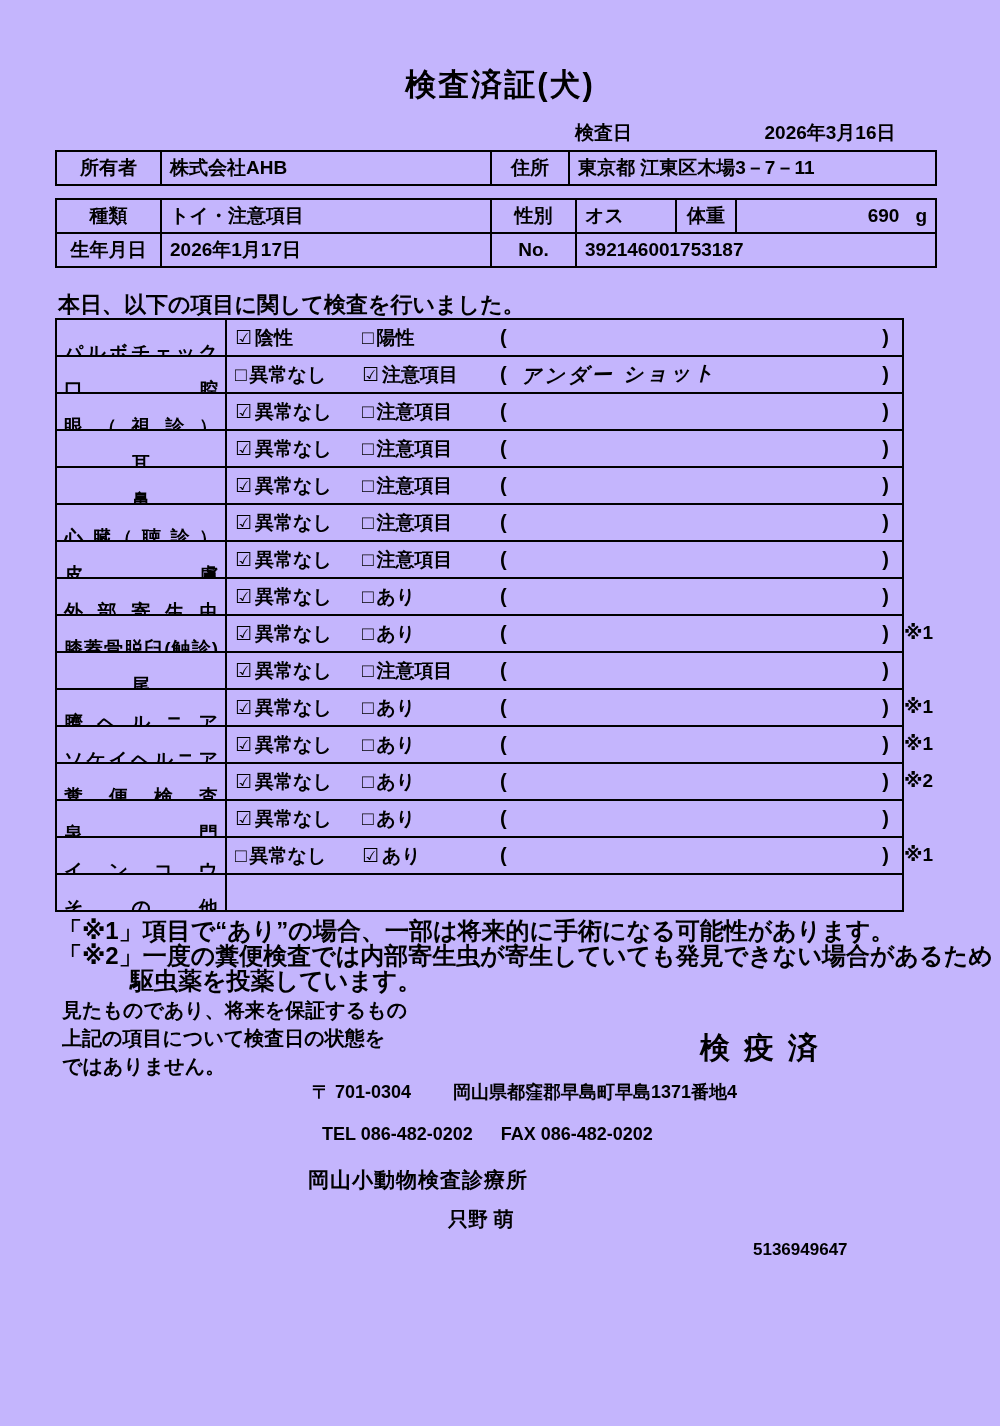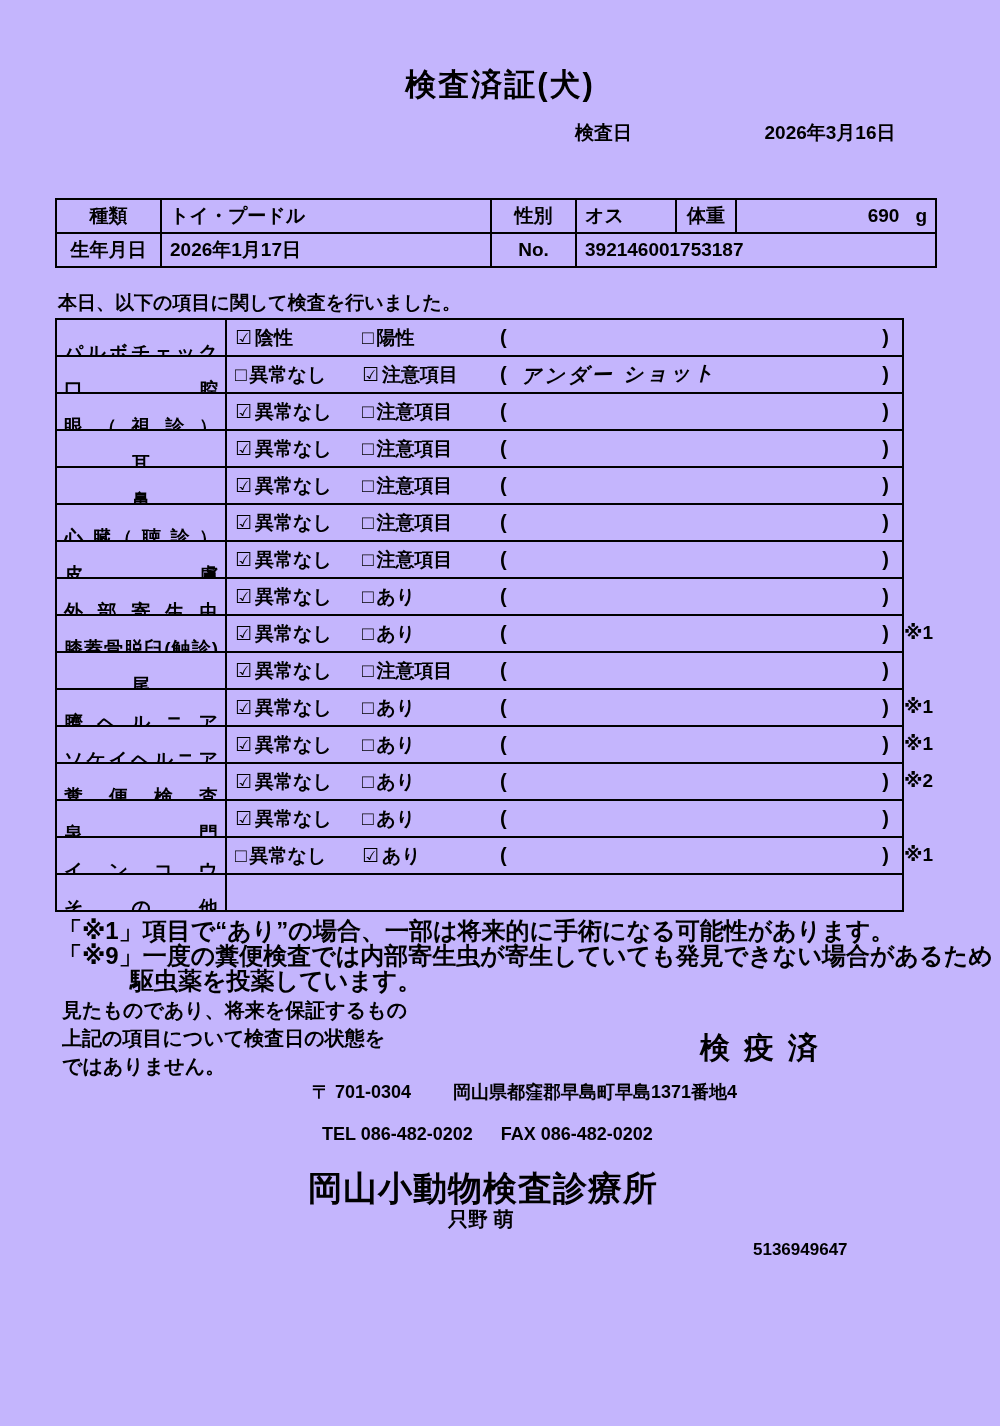--- a/index.html
+++ b/index.html
@@ -67,49 +67,65 @@
   }
 
   .footnotes{top:918px;left:58px;font-size:24px;font-weight:bold;line-height:25px;}
   .footnotes .fn-indent{padding-left:72px;}
   .disclaimer{top:996px;left:62px;font-size:20px;font-weight:bold;line-height:28px;}
   .stamp{top:1028px;left:700px;font-size:30px;font-weight:bold;letter-spacing:14px;}
   .postal-row{top:1080px;left:312px;font-size:18px;font-weight:bold;}
   .postal-row .addr{margin-left:42px;}
   .tel-row{top:1124px;left:322px;font-size:18px;font-weight:bold;}
   .tel-row .fax{margin-left:28px;}
-  .clinic-name{top:1166px;left:308px;font-size:34px;font-weight:bold;letter-spacing:1px;text-align:right;}
+  .clinic-name{top:1166px;left:308px;font-size:21px;font-weight:bold;letter-spacing:1px;text-align:right;}
   .vet-name{top:1206px;left:448px;font-size:20px;font-weight:bold;}
   .doc-number{top:1240px;left:753px;font-size:17px;font-weight:bold;}
-  .intro{top:290px;left:58px;font-size:19px;font-weight:bold;}
+  .intro{top:290px;left:58px;font-size:22px;font-weight:bold;}
 </style>
 </head>
 <body>
 
 <div class="page">
 
   <div class="abs title">検査済証(犬)</div>
 
   <div class="abs date-label">検査日</div>
   <div class="abs date-value">2026年3月16日</div>
 
+  <table class="tbl owner-tbl">
+    <colgroup>
+        <col style="width:105px">
+        <col style="width:330px">
+        <col style="width:78px">
+        <col style="width:367px">
+      </colgroup>
+    <tbody>
+        <tr>
+      <td class="lbl">所有者</td>
+      <td>株式会社AHB</td>
+      <td class="lbl">住所</td>
+      <td>東京都 江東区木場3－7－11</td>
+    </tr>
+  </tbody>
+    </table>
 
   <table class="tbl info-tbl">
     <colgroup>
         <col style="width:105px">
         <col style="width:330px">
         <col style="width:85px">
         <col style="width:100px">
         <col style="width:60px">
         <col style="width:200px">
       </colgroup>
     <tbody>
         <tr>
       <td class="lbl">種類</td>
-      <td>トイ・プードル</td>
+      <td>トイ・注意項目</td>
       <td class="lbl">性別</td>
       <td>オス</td>
       <td class="lbl">体重</td>
       <td class="weight-cell"><span>690</span><span class="unit">g</span></td>
     </tr>
     <tr>
       <td class="lbl">生年月日</td>
       <td>2026年1月17日</td>
       <td class="lbl">No.</td>
       <td colspan="3">392146001753187</td>
@@ -438,21 +454,21 @@
             <span></span>
           </span>
       </div>
       <span class="mark"></span>
     </div>
 
   </div>
 
   <div class="abs footnotes">
     <div>「※1」項目で“あり”の場合、一部は将来的に手術になる可能性があります。</div>
-    <div>「※9」一度の糞便検査では内部寄生虫が寄生していても発見できない場合があるため</div>
+    <div>「※2」一度の糞便検査では内部寄生虫が寄生していても発見できない場合があるため</div>
     <div class="fn-indent">駆虫薬を投薬しています。</div>
   </div>
 
   <div class="abs disclaimer">
     <div>見たものであり、将来を保証するもの</div>
     <div>上記の項目について検査日の状態を</div>
     <div>ではありません。</div>
   </div>
 
   <div class="abs stamp">検疫済</div>

